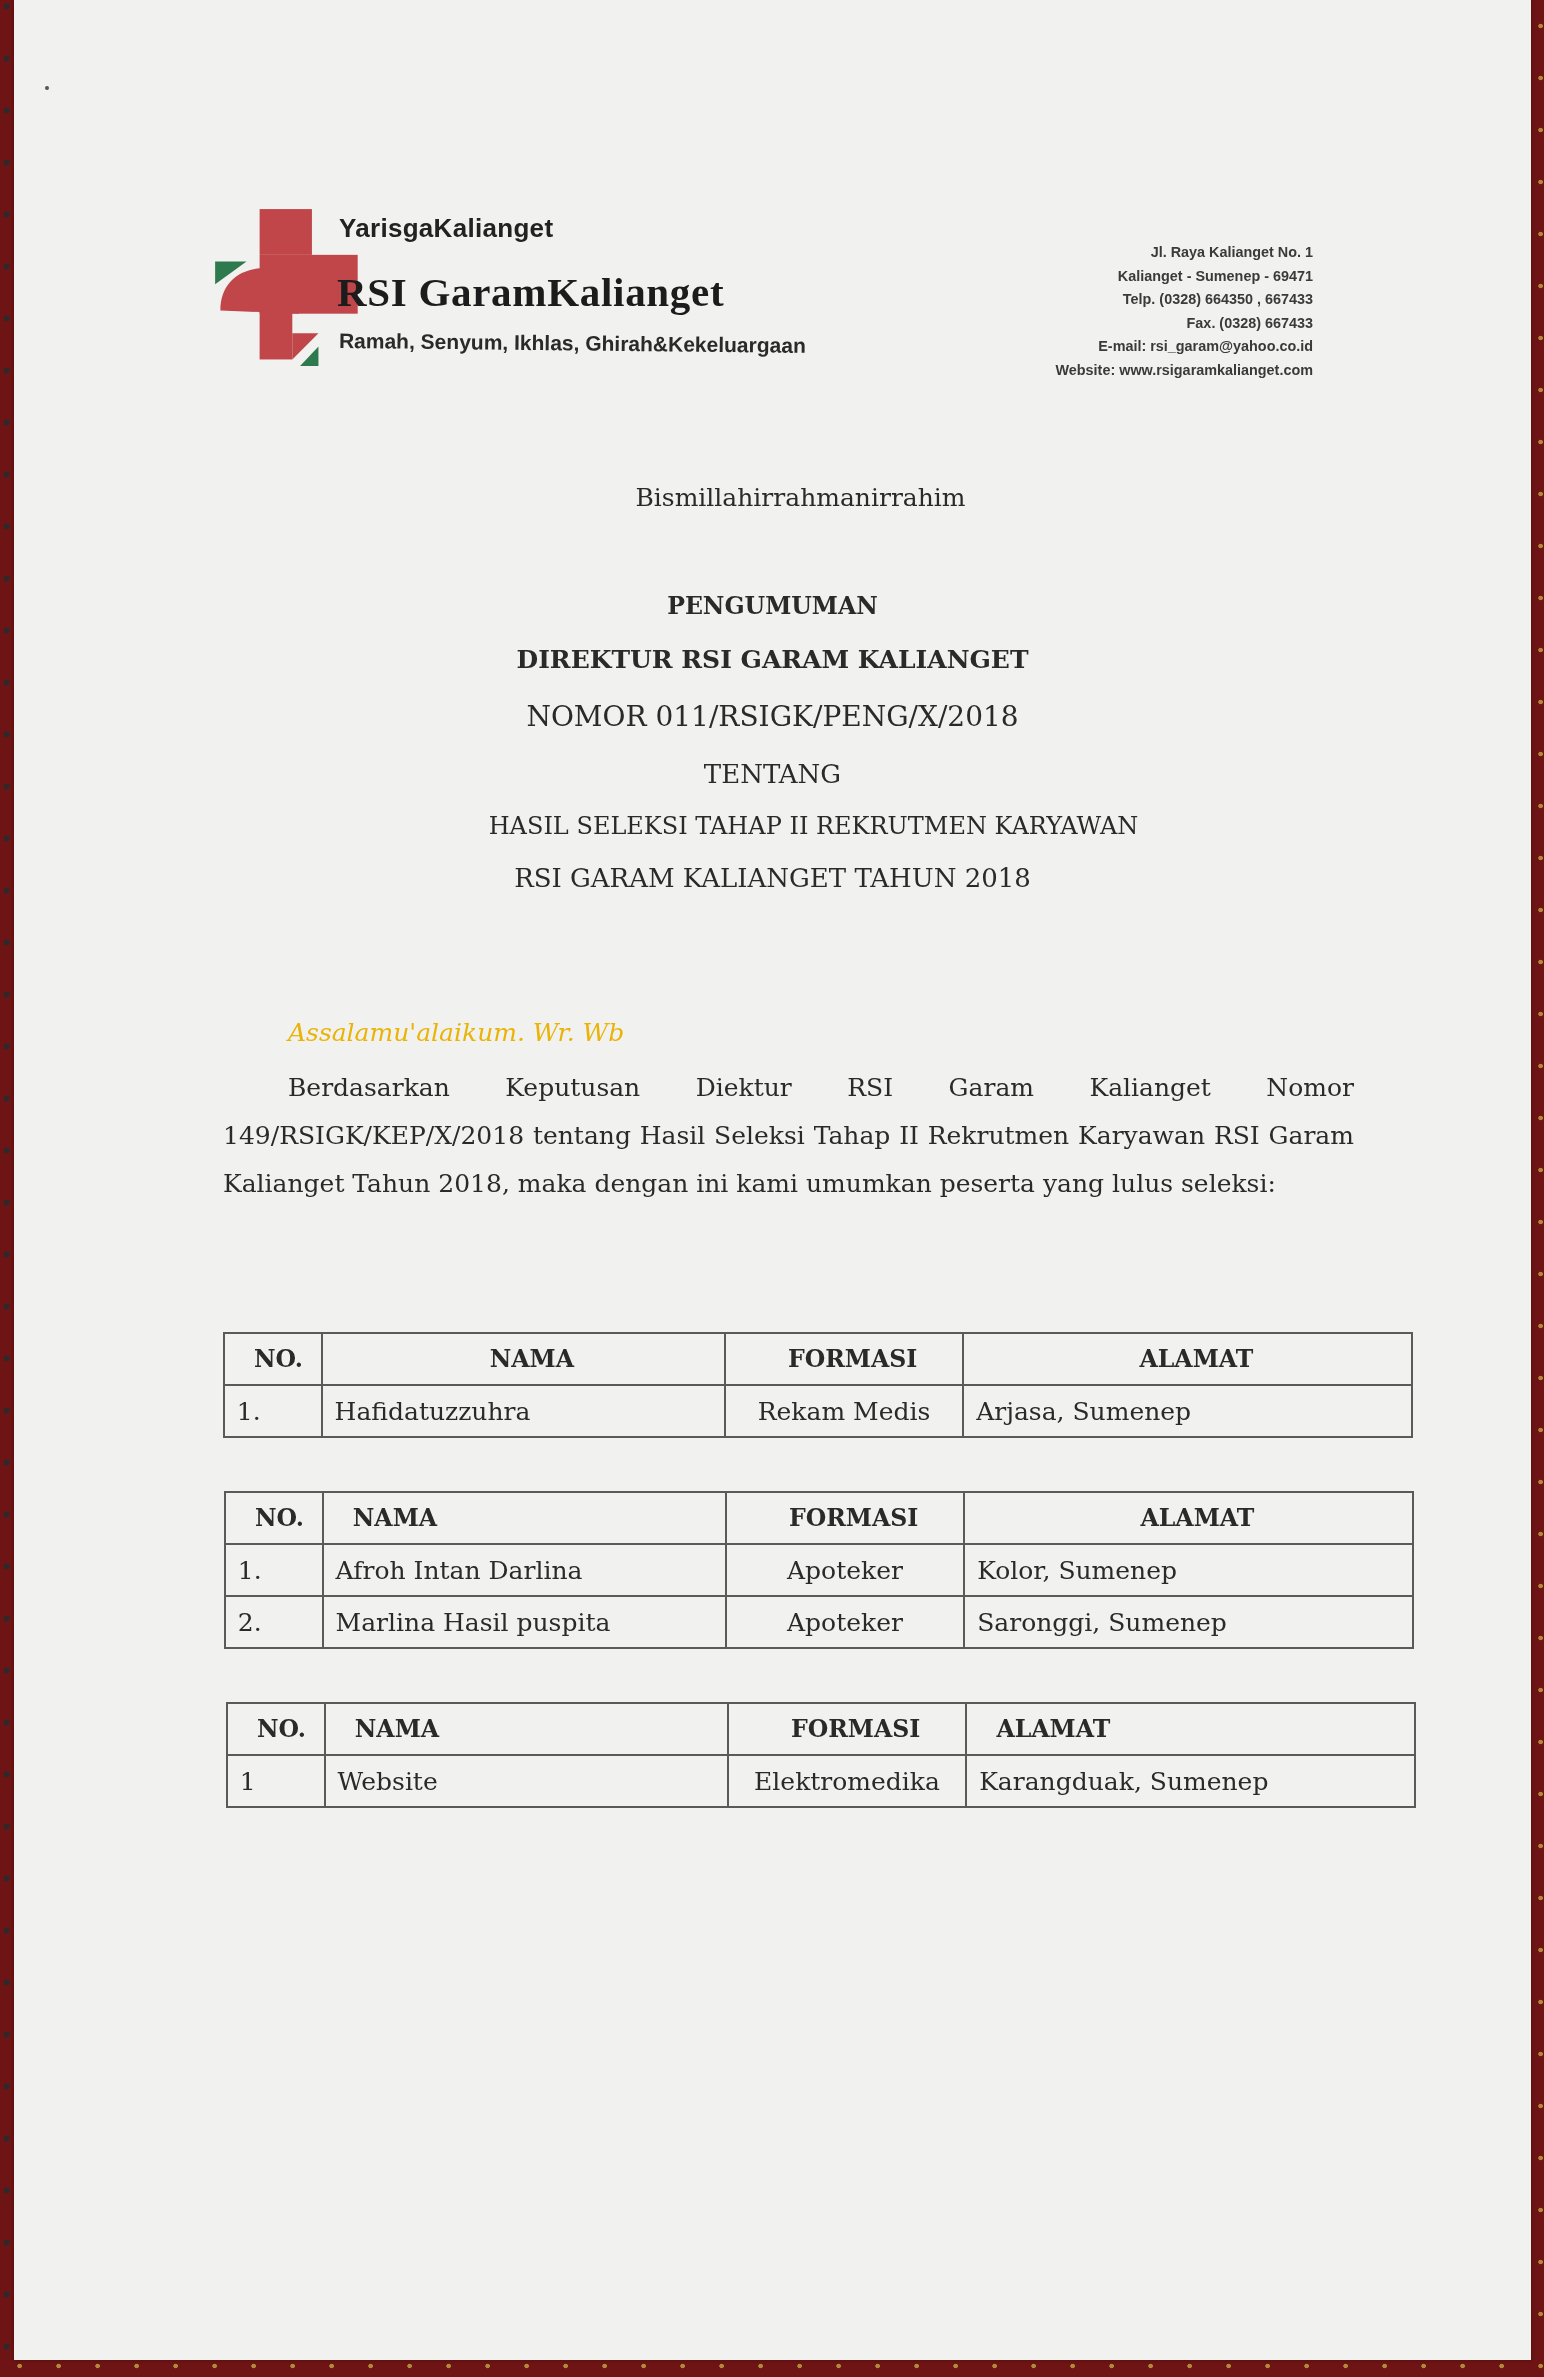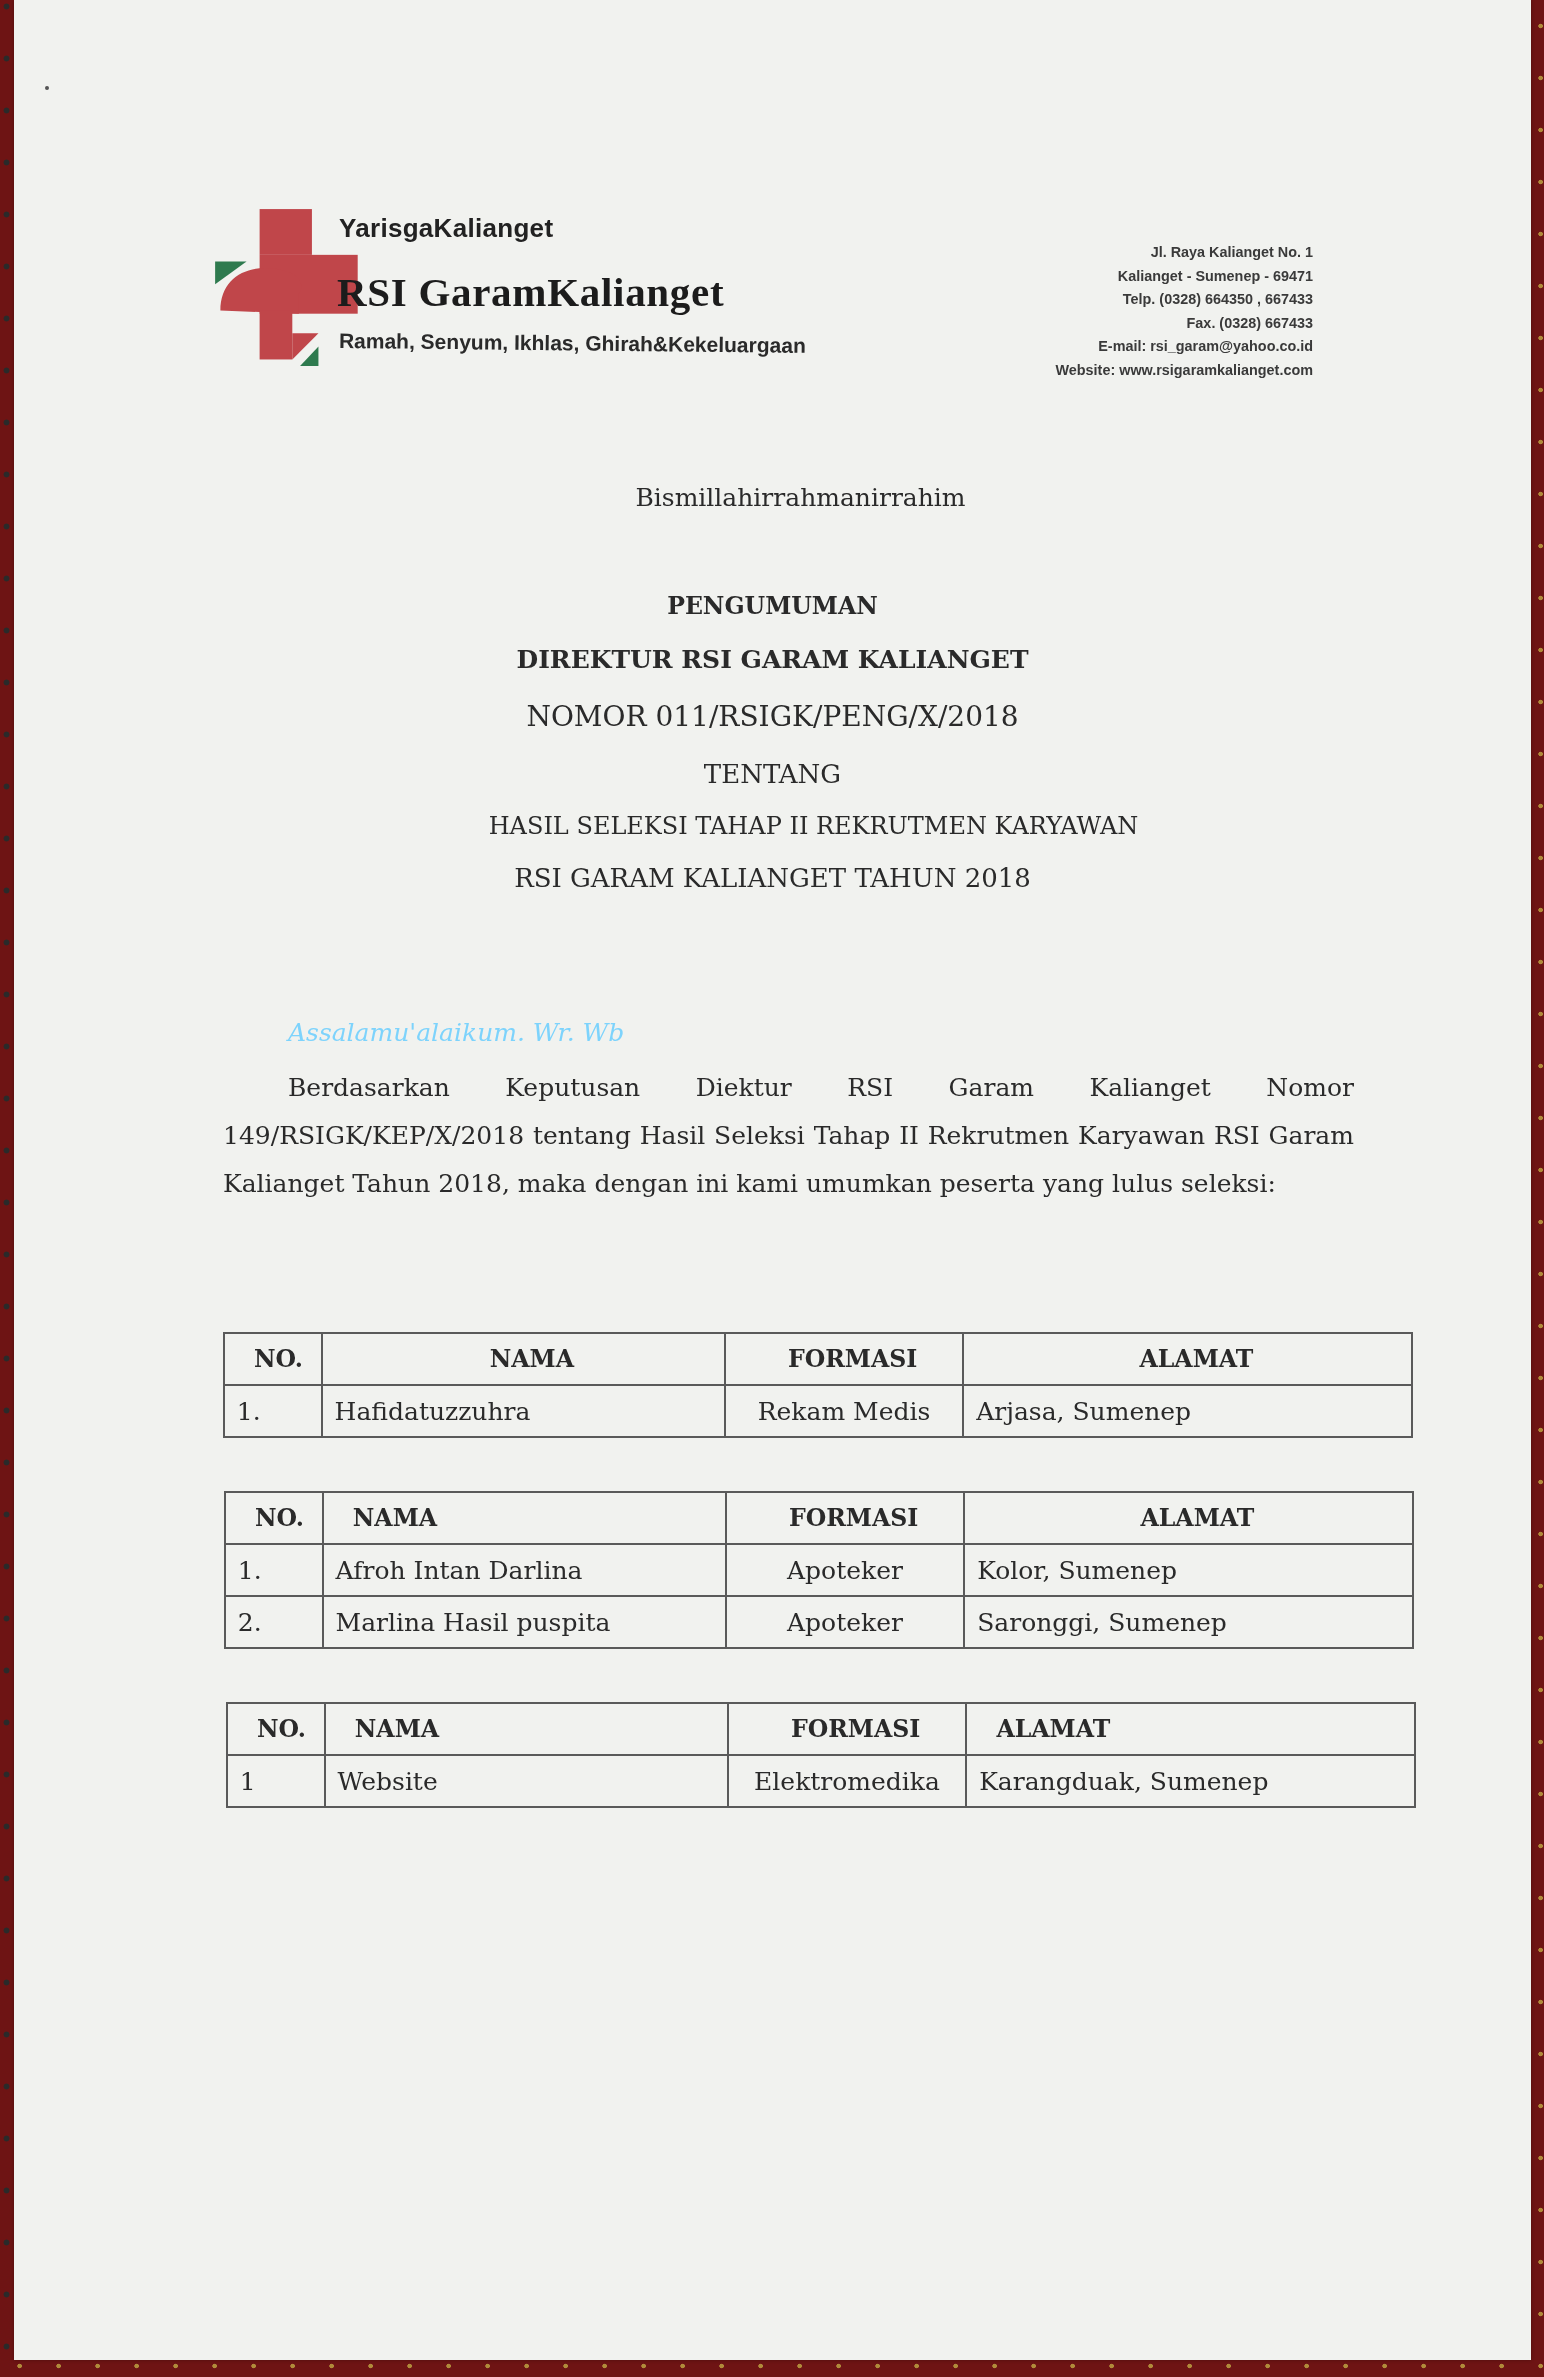--- a/index.html
+++ b/index.html
@@ -28,21 +28,21 @@
     .center { position: absolute; left: 0; width: 1545px; text-align: center; color: #2a2a2a; }
     .serif { font-family: "DejaVu Serif", serif; }
     .bismillah { top: 483px; font-size: 25px; padding-left: 28px; }
     .t1 { top: 592px; font-size: 23.6px; font-weight: bold; }
     .t2 { top: 645px; font-size: 25px; font-weight: bold; }
     .t3 { top: 700px; font-size: 28px; }
     .t4 { top: 759px; font-size: 26px; }
     .t5 { top: 812px; font-size: 24px; margin-left: 41px; }
     .t6 { top: 863px; font-size: 26px; }
 
-    .greet { position: absolute; left: 288px; top: 1018px; font: italic 25px "DejaVu Serif", serif; color: #7dd3fc; }
+    .greet { position: absolute; left: 288px; top: 1018px; font: italic 25px "DejaVu Serif", serif; color: #eab308; }
     .body-para {
       position: absolute; left: 223px; top: 1064px; width: 1131px;
       font: 25px "DejaVu Serif", serif; color: #2a2a2a; line-height: 48px;
       text-align: justify; text-indent: 65px;
     }
 
     table.res {
       position: absolute; border-collapse: collapse;
       font-family: "DejaVu Serif", serif; font-size: 25px; color: #2a2a2a;
     }

